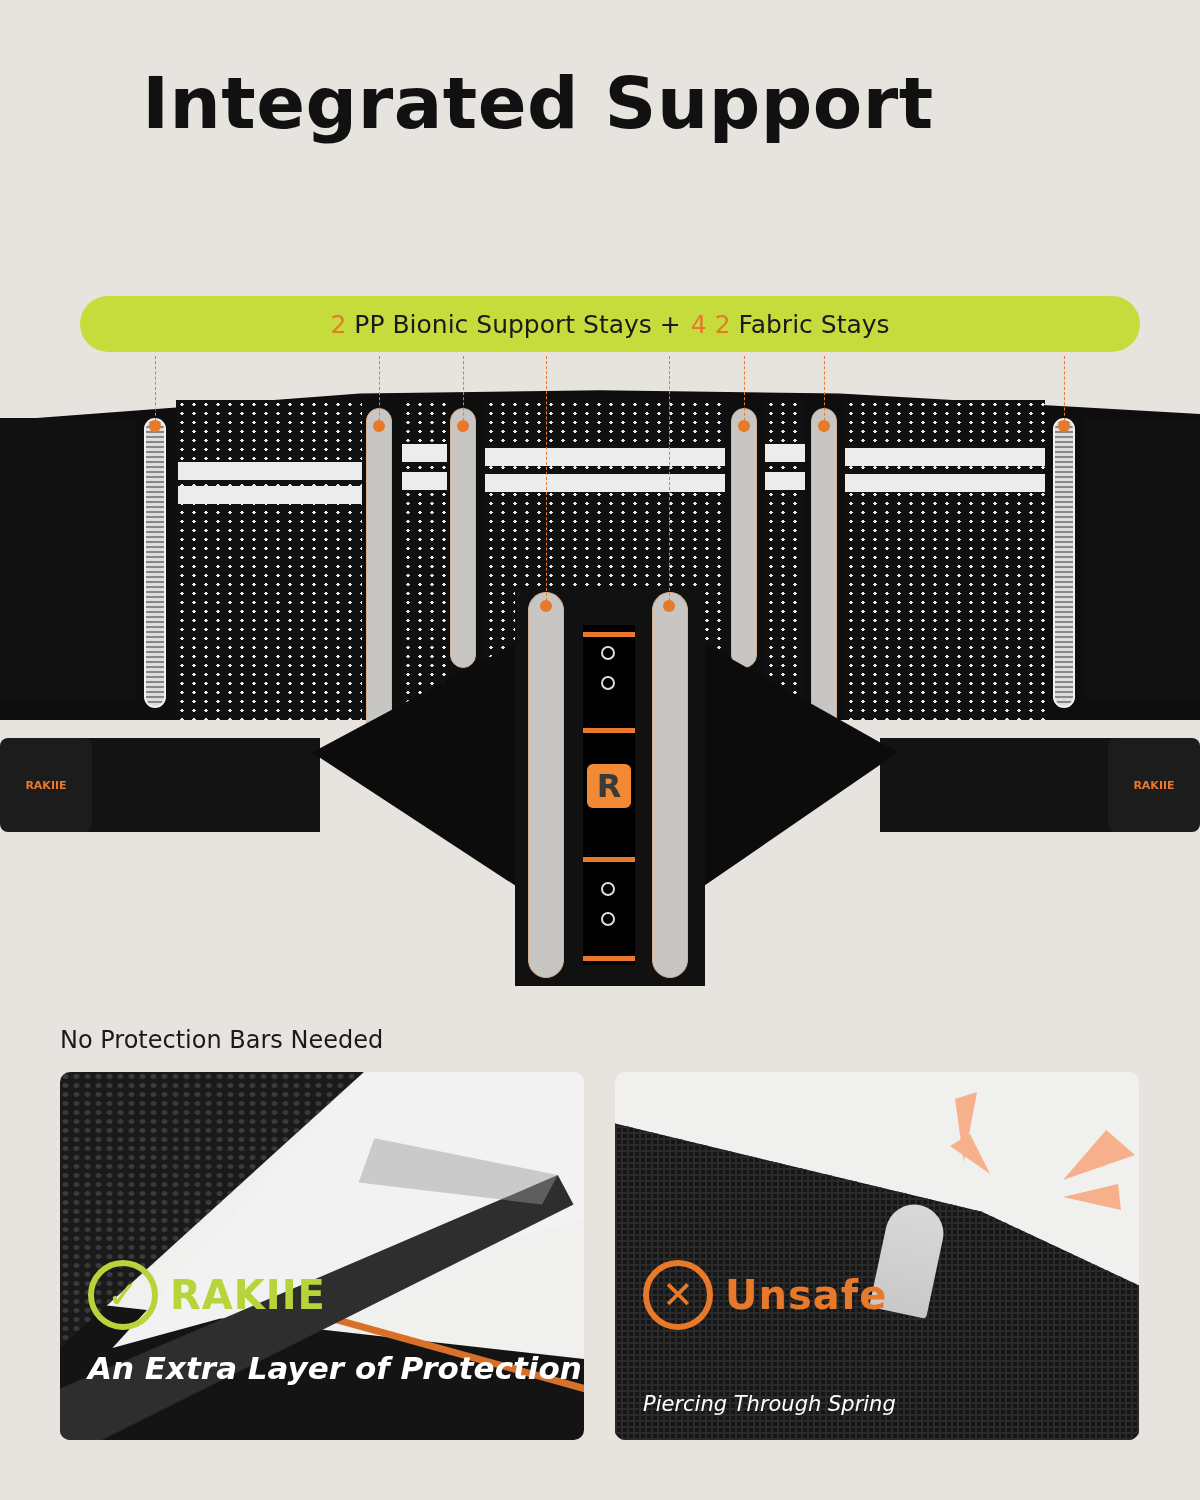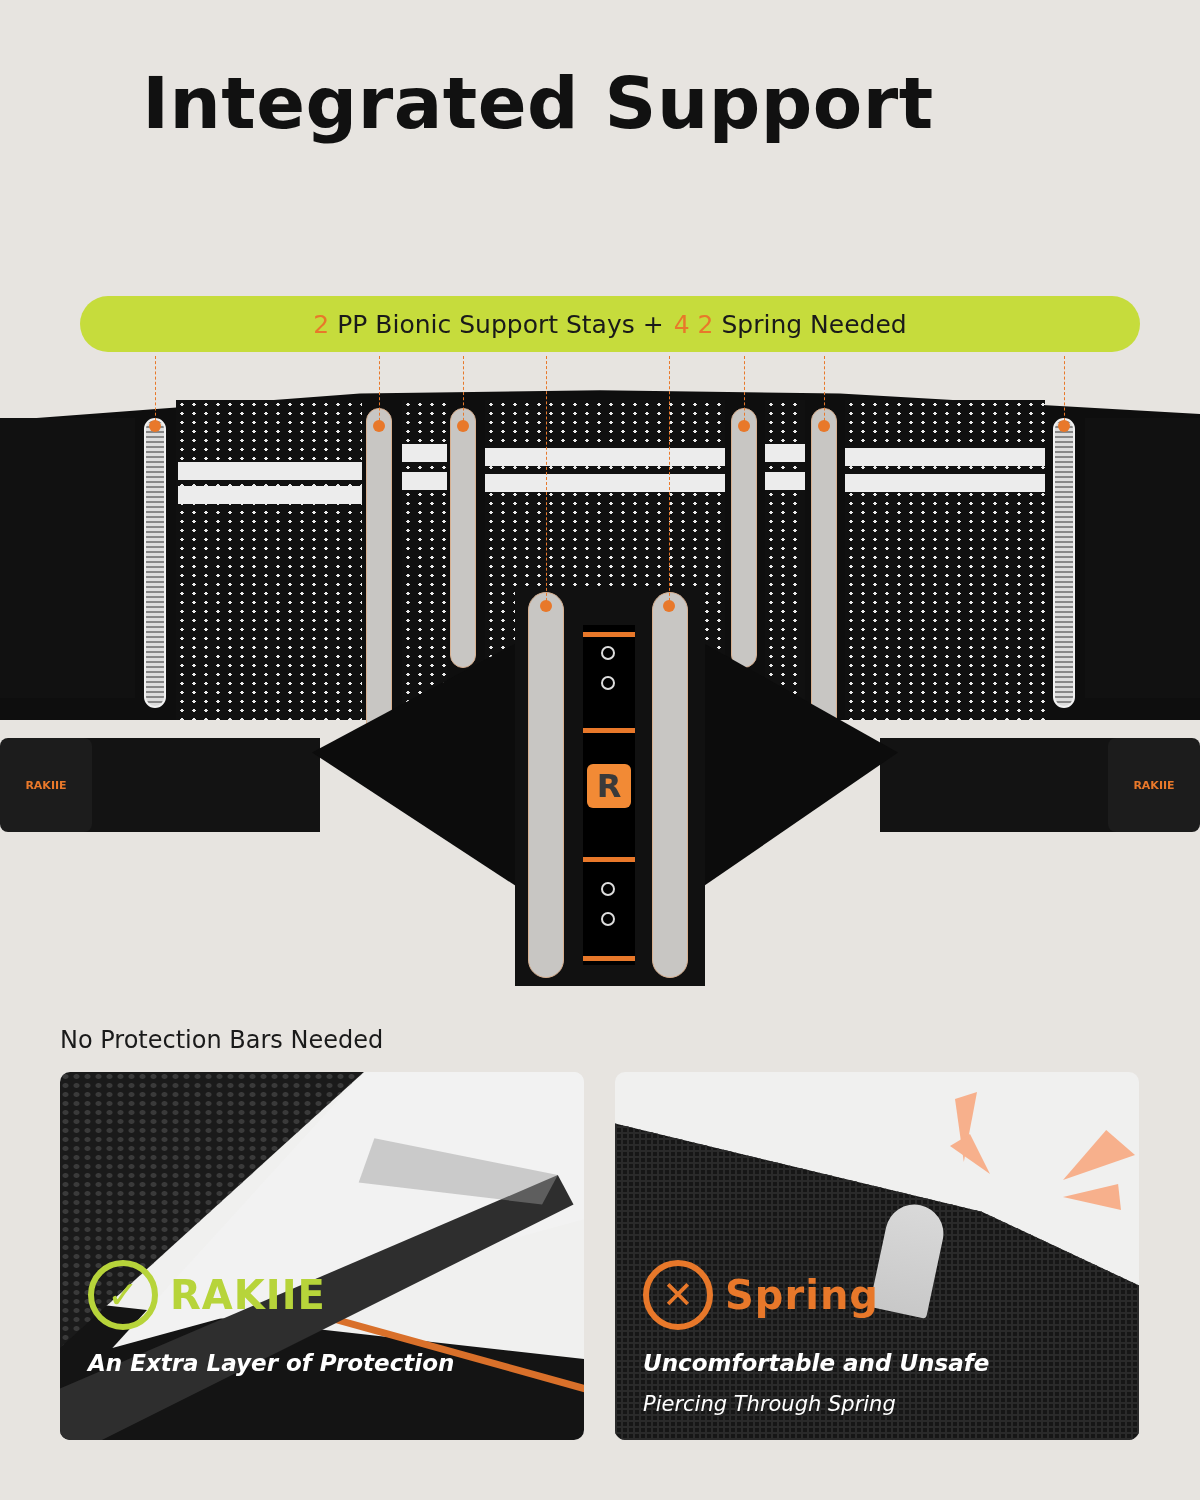--- a/index.html
+++ b/index.html
@@ -119,40 +119,40 @@
   .burst { position: absolute; background: #f7b08c; }
 
   .badge-row { position: absolute; left: 28px; top: 188px; display: flex; align-items: center; }
   .badge-circle {
     width: 70px; height: 70px; border-radius: 50%; border: 6px solid; display: flex; align-items: center; justify-content: center;
     font-size: 38px; font-weight: bold; line-height: 1;
   }
   .badge-text { margin-left: 12px; font-family: "DejaVu Sans", sans-serif; font-weight: bold; font-size: 40px; letter-spacing: 1px; }
   .card-head {
     position: absolute; left: 28px; top: 278px; font-family: "DejaVu Sans", sans-serif; font-weight: bold; font-style: italic;
-    font-size: 23px; color: #fff;
+    font-size: 31px; color: #fff;
   }
   .card-sub {
     position: absolute; left: 28px; top: 320px; font-family: "DejaVu Sans", sans-serif; font-style: italic;
     font-size: 21px; color: #fff;
   }
 </style>
 </head>
 <body>
 
 <div class="title">
   <div>Integrated Support</div>
 </div>
 
 <div class="pill">
   <span class="num">2</span>
   <span class="seg">PP Bionic Support Stays +</span>
   <span class="num">4</span>
   <span class="num">2</span>
-  <span>Spring Needed</span>
+  <span>Fabric Stays</span>
 </div>
 
 <div class="belt-body"></div>
 <div class="velcro" style="left:0;width:135px;"></div>
 <div class="velcro" style="left:1085px;width:115px;"></div>
 
 <div class="mesh" style="left:176px;width:186px;"></div>
 <div class="mesh" style="left:402px;width:45px;"></div>
 <div class="mesh" style="left:485px;width:240px;"></div>
 <div class="mesh" style="left:765px;width:40px;"></div>
@@ -237,17 +237,16 @@
 
 <div class="card card-right">
   <div class="fabric-r"></div>
   <div class="pierce"></div>
   <div class="burst" style="left:340px;top:20px;width:22px;height:70px;clip-path:polygon(0 10%,100% 0,40% 100%);"></div>
   <div class="burst" style="left:335px;top:62px;width:40px;height:40px;clip-path:polygon(0 30%,50% 0,100% 100%);"></div>
   <div class="burst" style="left:448px;top:58px;width:72px;height:50px;clip-path:polygon(0 100%,60% 0,100% 50%);"></div>
   <div class="burst" style="left:448px;top:112px;width:58px;height:26px;clip-path:polygon(0 50%,95% 0,100% 100%);"></div>
   <div class="badge-row">
     <div class="badge-circle" style="border-color:#e8782a;color:#e8782a;">✕</div>
-    <div class="badge-text" style="color:#e8782a;">Spring</div>
+    <div class="badge-text" style="color:#e8782a;">Unsafe</div>
   </div>
-  <div class="card-head">Uncomfortable and Unsafe</div>
   <div class="card-sub">Piercing Through Spring</div>
 </div>
 
 </body></html>

